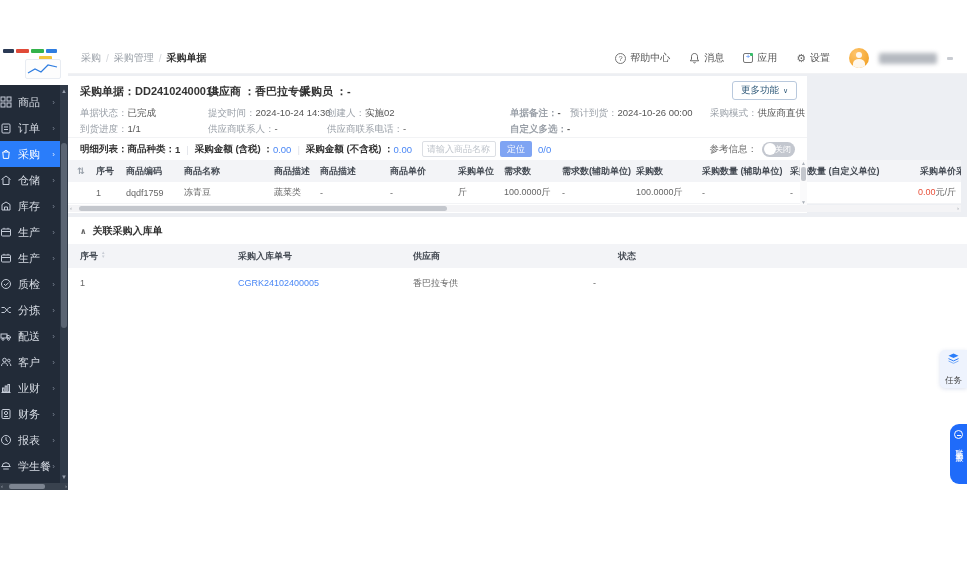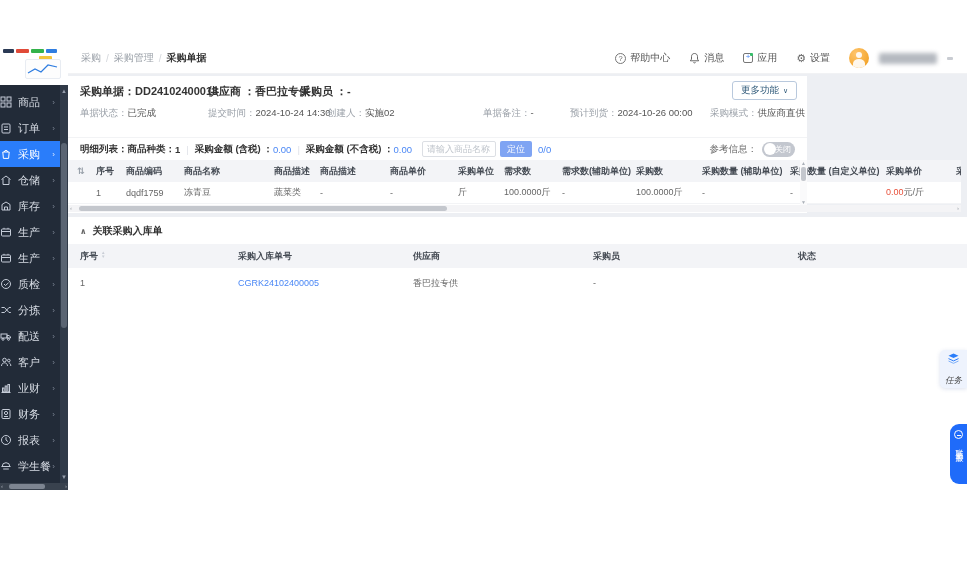--- a/index.html
+++ b/index.html
@@ -69,21 +69,21 @@
   .t-field { position:absolute; top:8px; font-size:11px; color:#333; font-weight:bold; white-space:nowrap; }
   .t-doc { left:12px; } .t-sup { left:140px; } .t-buyer { left:232px; }
   .t-field .v { font-weight:bold; }
   .more-btn { position:absolute; right:10px; top:5px; height:19px; padding:0 8px; background:#fff;
     border:1px solid #b9c9dd; border-radius:3px; color:#2c5777; font-size:9.5px; display:inline-flex; align-items:center; gap:4px; cursor:pointer; }
   .more-btn .dn { font-size:7px; color:#2c5777; }
   .f-row { position:absolute; left:0; right:0; height:13px; }
   .f-row2 { top:31px; } .f-row3 { top:47px; }
   .fld { position:absolute; font-size:9.5px; white-space:nowrap; }
   .fld .lb { color:#9aa0a8; } .fld .vl { color:#555; }
-  .fp0 { left:12px; } .fp1 { left:140px; } .fp2 { left:259px; } .fp3 { left:415px; } .fp4 { left:502px; } .fp5 { left:642px; }
+  .fp0 { left:12px; } .fp1 { left:140px; } .fp2 { left:259px; } .fp3 { left:442px;font-weight:bold; } .fp4 { left:502px; } .fp5 { left:642px; }
 
   .toolbar { position:absolute; top:61px; left:0; right:0; height:23px; border-top:1px solid #f2f3f5;
     display:flex; align-items:center; padding:0 12px; font-size:9.5px; white-space:nowrap; }
   .tb-title, .tb-lb { color:#333; font-weight:bold; }
   .tb-blue { color:#4a87f5; }
   .tb-dark { color:#333; font-weight:bold; }
   .tb-sep { color:#dfe2e8; margin:0 6px; }
   .tb-input { width:74px; height:16px; border:1px solid #dcdfe4; border-radius:2px; font-size:9px;
     padding:0 4px; color:#666; margin-left:10px; outline:none; font-family:inherit; }
   .tb-input::placeholder { color:#bfc4cb; }
@@ -96,21 +96,21 @@
   .toggle .knob { position:absolute; left:1.5px; top:1.5px; width:12px; height:12px; background:#fff; border-radius:50%; }
   .toggle .tg-txt { position:absolute; right:4px; top:3px; font-size:8px; color:#fff; line-height:9px; }
 
   .ptable { position:absolute; top:84px; left:0; width:893px; height:44px; overflow:hidden; }
   .prow { display:flex; height:22px; align-items:center; white-space:nowrap; }
   .phead { background:#f3f4f7; font-size:9px; font-weight:bold; color:#454b54; }
   .pbody { background:#fff; font-size:9px; color:#666; border-bottom:1px solid #f3f4f6; }
   .prow > div { flex:none; overflow:visible; }
   .c0{width:28px; padding-left:9px;} .c1{width:30px;} .c2{width:58px;} .c3{width:90px;}
   .c4{width:46px;} .c5{width:70px;} .c6{width:68px;} .c7{width:46px;font-family:Liberation Mono, monospace;} .c8{width:58px;}
-  .c9{width:74px;} .c10{width:66px;} .c11{width:88px;} .c12{width:96px;} .c13{width:70px;} .c14{width:70px;}
+  .c9{width:74px;} .c10{width:66px;} .c11{width:88px;} .c12{width:96px;} .c13{width:70px;text-align:right;} .c14{width:70px;}
   .colicon { color:#98a0aa; font-size:9px; }
   .price-red { color:#e8503a; }
   .hscroll { position:absolute; top:129px; left:0; width:893px; height:7px; background:#f4f4f6; }
   .hscroll .thumb { position:absolute; left:11px; top:1px; width:368px; height:5px; background:#c4c7cd; border-radius:3px; }
   .hscroll .arr { position:absolute; top:0; color:#9aa0a8; font-size:6px; line-height:7px; }
   .vscroll { position:absolute; top:84px; right:0; width:7px; height:45px; background:#fafafb; }
   .vscroll .arr { position:absolute; left:0; width:7px; text-align:center; color:#aab0b8; font-size:5px; line-height:6px; }
   .vscroll .thumb { position:absolute; left:1px; top:7px; width:5px; height:14px; background:#c4c7cd; border-radius:2px; }
 
   
@@ -121,21 +121,21 @@
   .lhead { height:24px; background:#f3f4f7; font-size:9px; font-weight:bold; color:#454b54; }
   .lbody { height:30px; background:#fff; font-size:9px; color:#666; }
   .l0{width:170px; padding-left:12px;} .l1{width:175px;} .l2{width:180px;} .l3{width:180px;} .l4{flex:1;padding-left:25px;}
   .sort-carets { display:inline-block; vertical-align:1px; margin-left:3px; }
   .sort-carets i { display:block; font-style:normal; font-size:4.5px; line-height:4px; color:#c9ced6; }
   .link { color:#4a87f5; cursor:pointer; }
 
   
   .task-float { position:absolute; right:0; top:307px; width:27px; height:38px; background:#eef3fd;
     border-radius:5px 0 0 5px; box-shadow:0 1px 4px rgba(60,90,160,.18); display:flex; flex-direction:column;
-    align-items:center; justify-content:center; gap:10px; cursor:pointer;font-style:italic; }
+    align-items:center; justify-content:center; gap:10px; cursor:pointer; }
   .task-float .t-label { font-size:8.5px; color:#444; }
   .support-float { position:absolute; right:0; top:381px; width:17px; height:60px; background:#1f6bfa;
     border-radius:9px 0 0 9px; color:#fff; display:flex; flex-direction:column; align-items:center;
     padding-top:6px; gap:3px; cursor:pointer; }
   .support-icon { width:9px; height:9px; border:1px solid #fff; border-radius:50%; position:relative; flex:none; }
   .support-icon::before { content:""; position:absolute; left:2px; top:3.5px; width:4px; height:1px; background:#fff; }
   .support-txt { writing-mode:vertical-rl; font-size:8px; letter-spacing:2px; line-height:10px; }
 </style>
 </head>
 <body>
@@ -355,20 +355,26 @@
           <span class="dn">∨</span>
       </div>
 
       <div class="f-row f-row2">
         <span class="fld fp0"><span class="lb">单据状态：</span><span class="vl">已完成</span></span>
         <span class="fld fp1"><span class="lb">提交时间：</span><span class="vl">2024-10-24 14:30</span></span>
         <span class="fld fp2"><span class="lb">创建人：</span><span class="vl">实施02</span></span>
         <span class="fld fp3"><span class="lb">单据备注：</span><span class="vl">-</span></span>
         <span class="fld fp4"><span class="lb">预计到货：</span><span class="vl">2024-10-26 00:00</span></span>
         <span class="fld fp5"><span class="lb">采购模式：</span><span class="vl">供应商直供</span></span>
+      </div>
+      <div class="f-row f-row3">
+        <span class="fld fp0"><span class="lb">到货进度：</span><span class="vl">1/1</span></span>
+        <span class="fld fp1"><span class="lb">供应商联系人：</span><span class="vl">-</span></span>
+        <span class="fld fp2"><span class="lb">供应商联系电话：</span><span class="vl">-</span></span>
+        <span class="fld fp3"><span class="lb">自定义多选：</span><span class="vl">-</span></span>
       </div>
 
       <div class="toolbar">
         <span class="tb-title">明细列表：</span>
         <span class="tb-lb">商品种类：</span>
         <span class="tb-dark">1</span>
         <span class="tb-sep">|</span>
         <span class="tb-lb">采购金额 (含税) ：</span>
         <span class="tb-blue">0.00</span>
         <span class="tb-sep">|</span>
@@ -437,21 +443,20 @@
     <div class="card2">
       <div class="sec-head">
         <span class="sec-caret">∧</span>
         <span>关联采购入库单</span>
       </div>
       <div class="ltable">
         <div class="lrow lhead">
           <div class="l0"><span>序号</span><span class="sort-carets"><i>▲</i><i>▼</i></span></div>
           <div class="l1">采购入库单号</div>
           <div class="l2">供应商</div>
-          <div class="l3">采购员</div>
           <div class="l4">状态</div>
         </div>
         <div class="lrow lbody">
           <div class="l0">1</div>
           <div class="l1"><span class="link">CGRK24102400005</span></div>
           <div class="l2">香巴拉专供</div>
           <div class="l3">-</div>
         </div>
       </div>
     </div>

